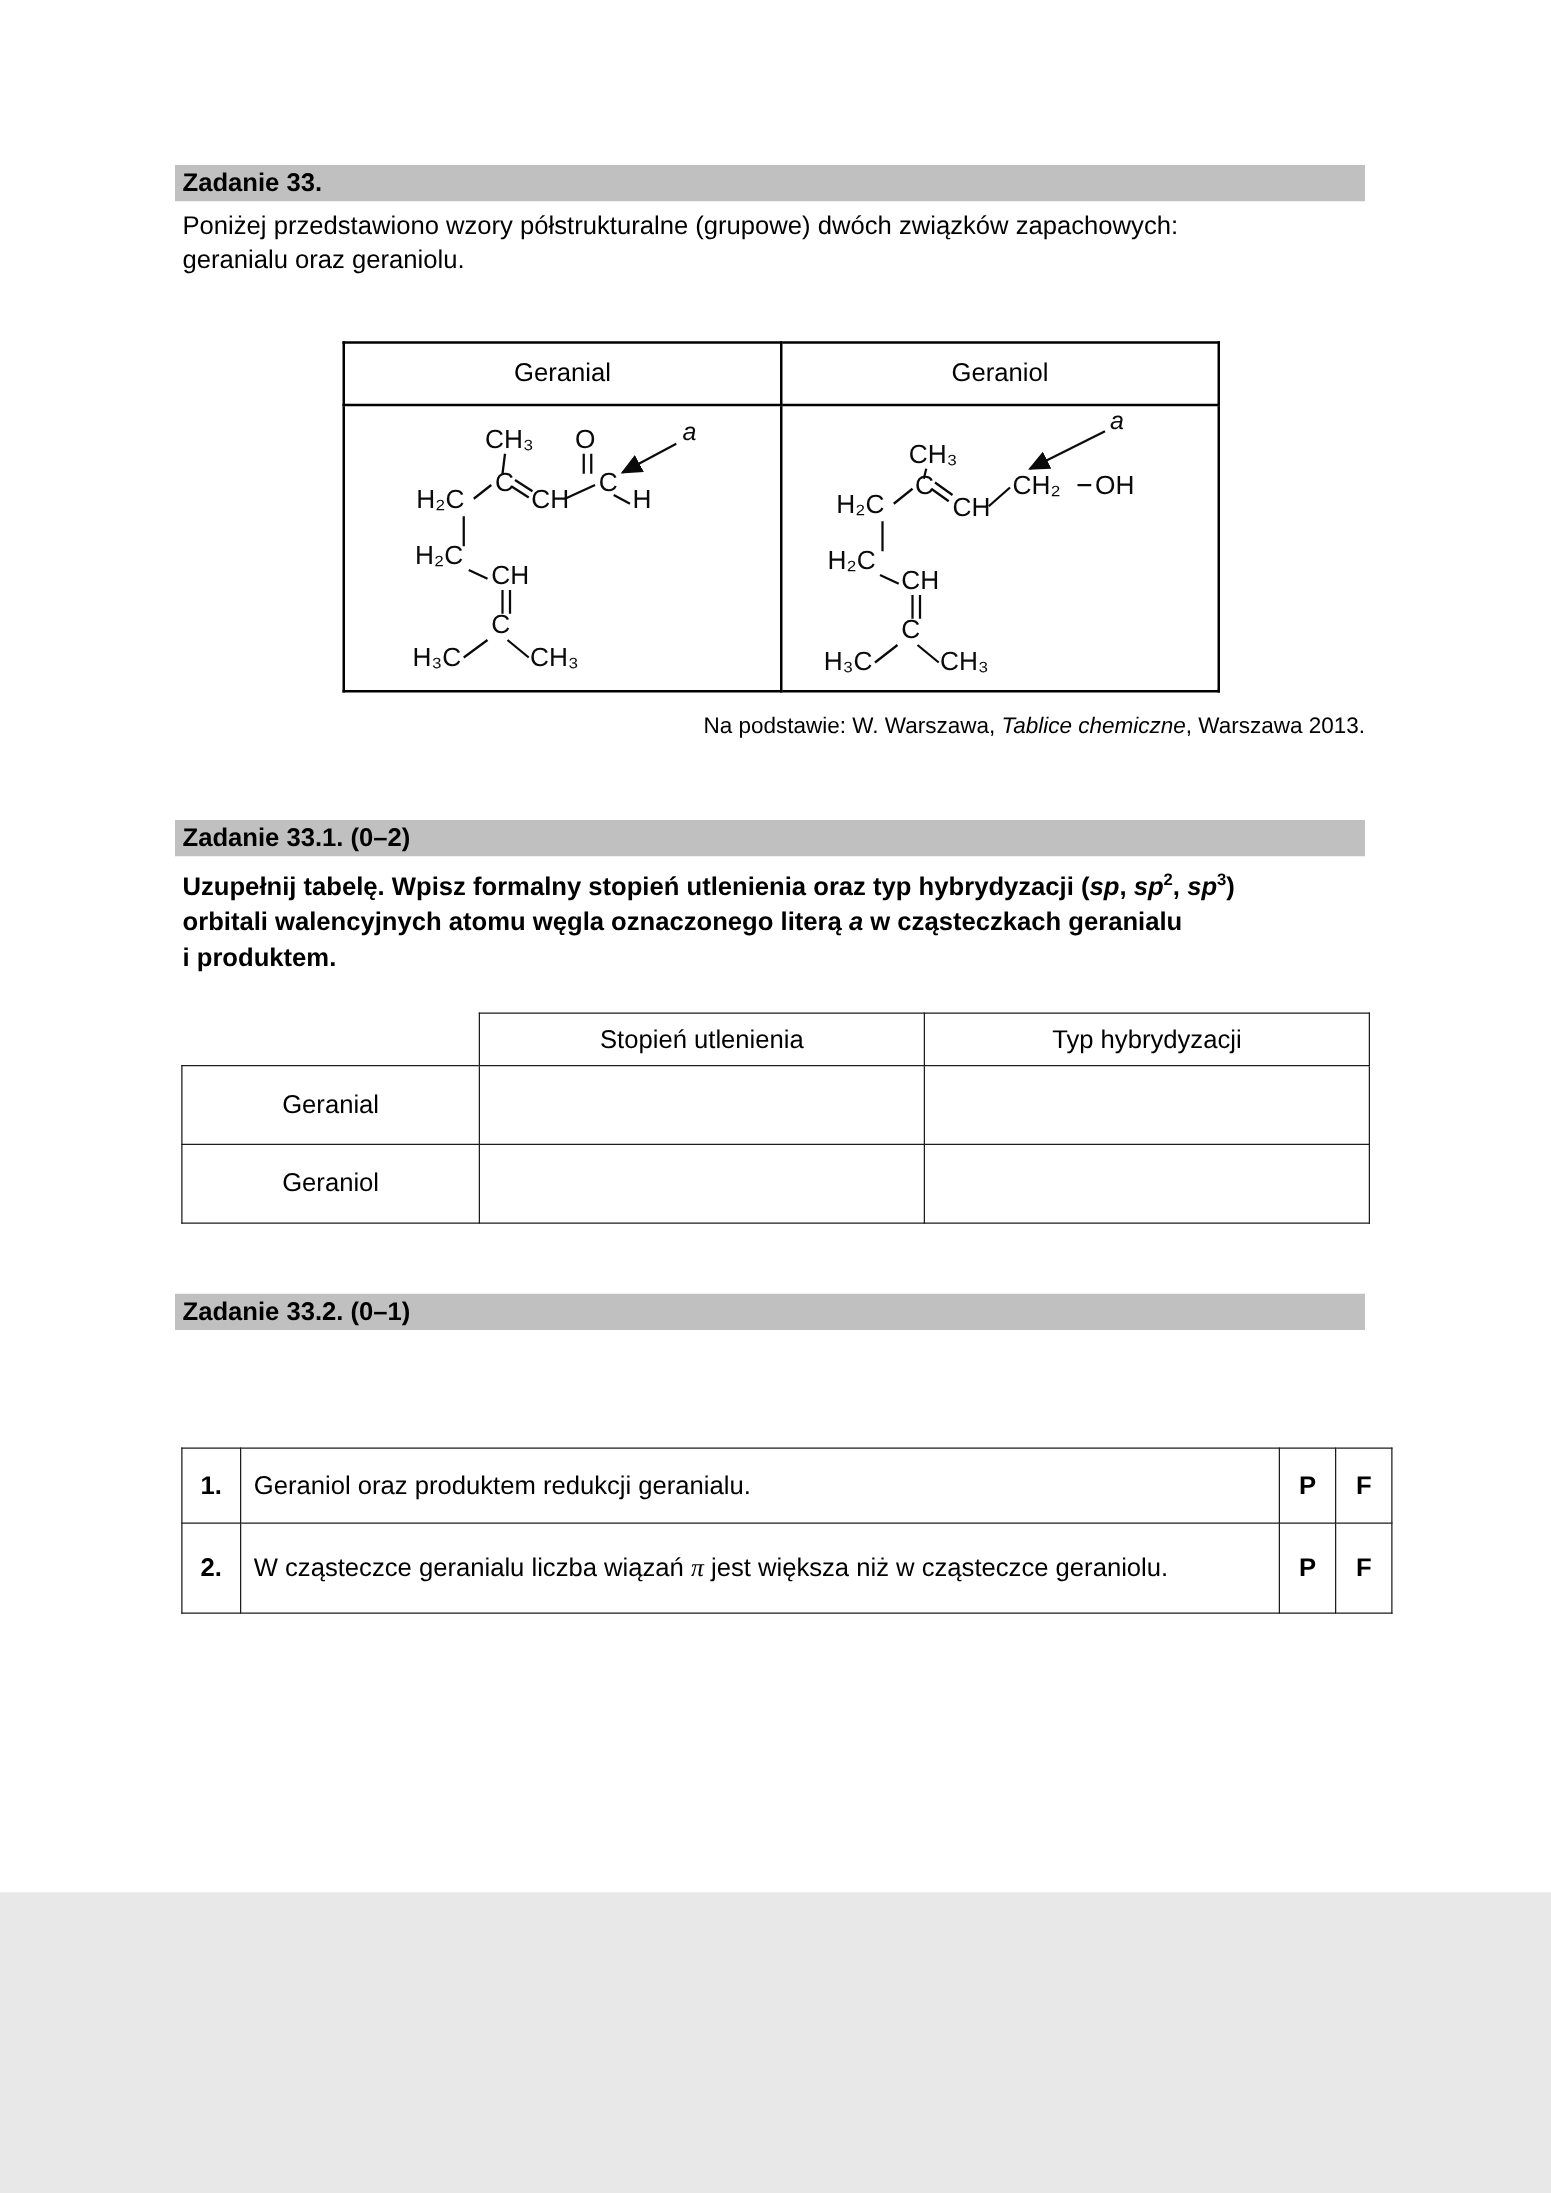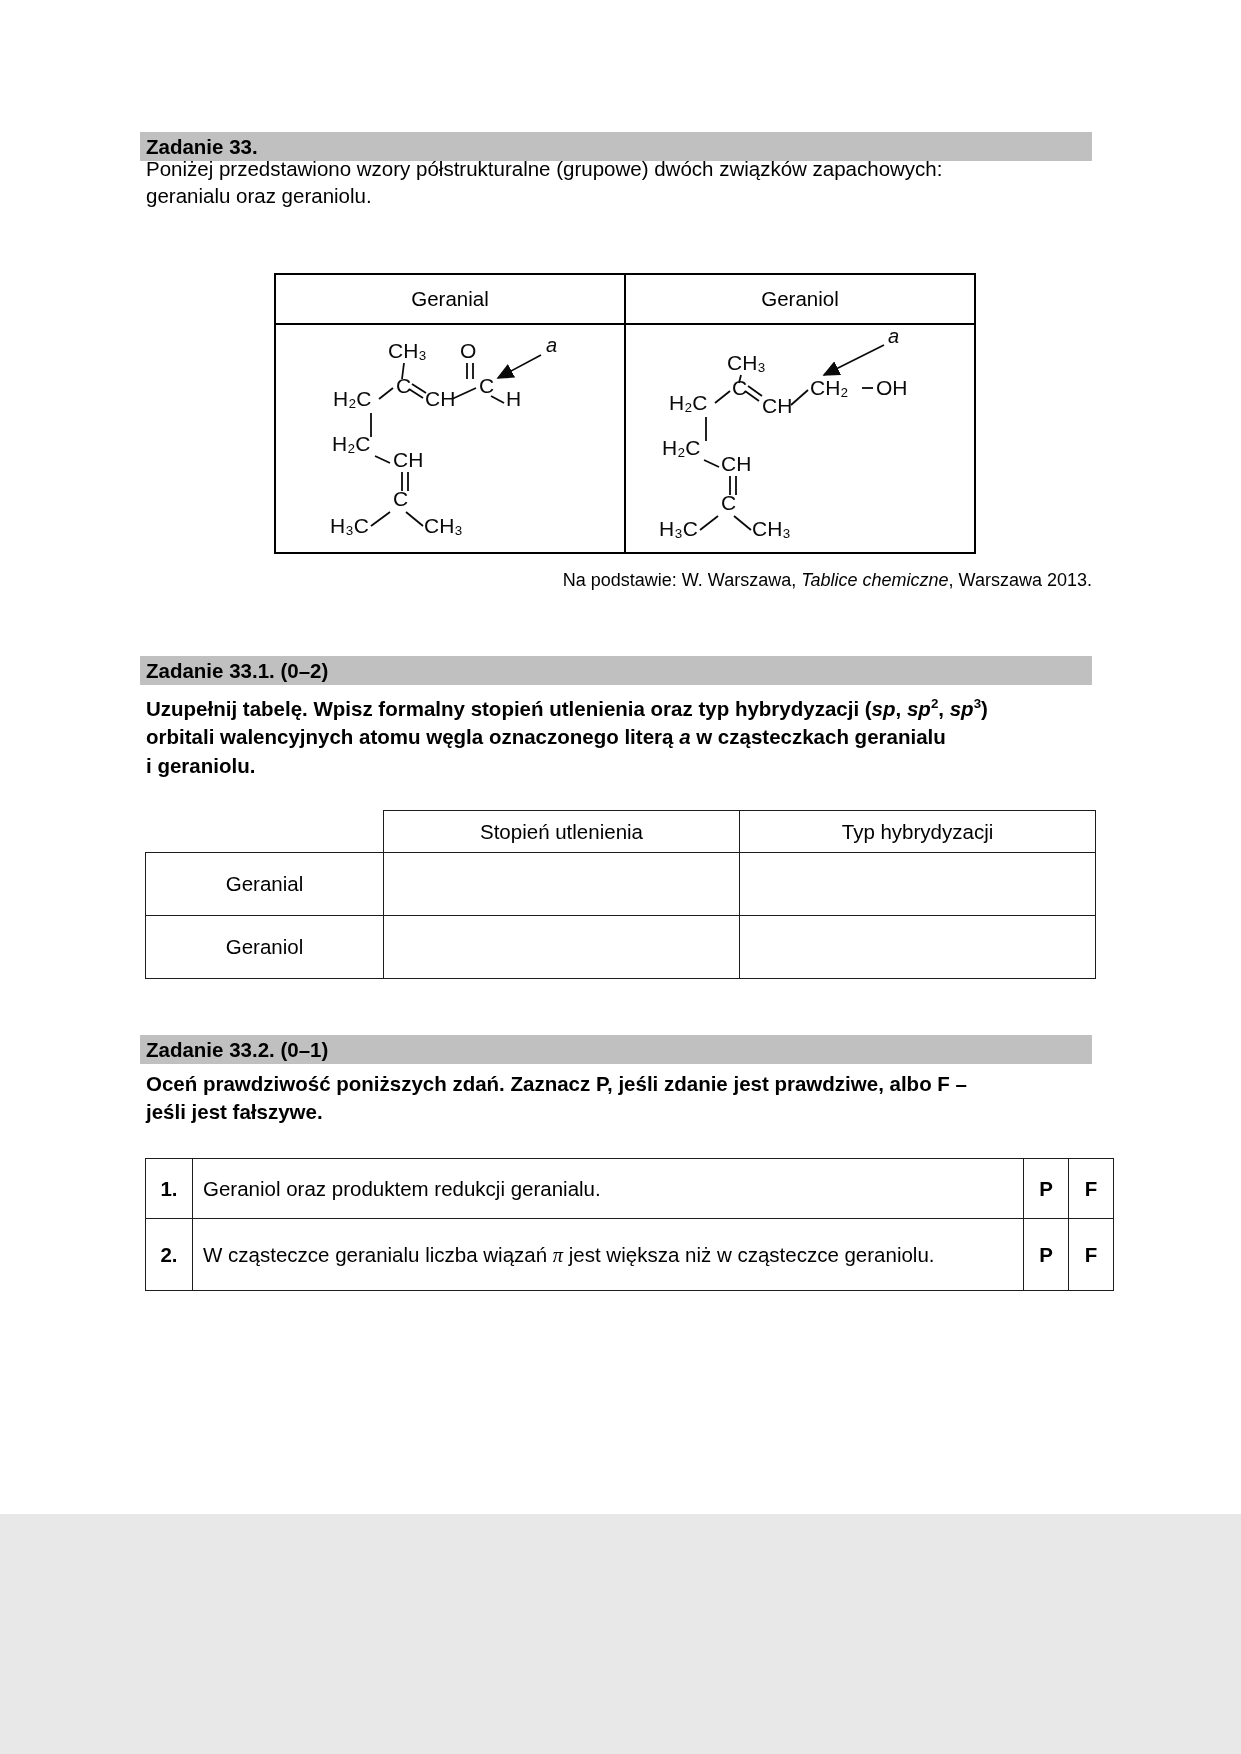--- a/index.html
+++ b/index.html
@@ -56,21 +56,21 @@
 </style>
 </head>
 <body>
 
 <div class="page">
 
   <div class="gray-bar" style="top:132px;">
     <span>Zadanie 33.</span>
   </div>
 
-  <div class="para" style="top:155px;">
+  <div class="para" style="top:167px;">
     <span>Poniżej przedstawiono wzory półstrukturalne (grupowe) dwóch związków zapachowych:</span><br>
     <span>geranialu oraz geraniolu.</span>
   </div>
 
   <table class="struct-table">
     <tbody>
         <tr>
       <td class="struct-head">Geranial</td>
       <td class="struct-head">Geraniol</td>
     </tr>
@@ -158,21 +158,21 @@
     <span>Na podstawie: W. Warszawa, </span><i>Tablice chemiczne</i><span>, Warszawa 2013.</span>
   </div>
 
   <div class="gray-bar" style="top:656px;">
     <span>Zadanie 33.1. (0–2)</span>
   </div>
 
   <div class="para bold" style="top:690px; line-height:28.5px;">
     <span>Uzupełnij tabelę. Wpisz formalny stopień utlenienia oraz typ hybrydyzacji (</span><i>sp</i><span>, </span><i>sp</i><sup>2</sup><span>, </span><i>sp</i><sup>3</sup><span>)</span><br>
     <span>orbitali walencyjnych atomu węgla oznaczonego literą </span><i>a</i><span> w cząsteczkach geranialu</span><br>
-    <span>i geraniolu.</span>
+    <span>i produktem.</span>
   </div>
 
   <table class="t331">
     <tbody>
         <tr class="hrow">
       <td class="stub c-label"></td>
       <td class="c-val">Stopień utlenienia</td>
       <td class="c-val">Typ hybrydyzacji</td>
     </tr>
     <tr class="r1">
@@ -185,24 +185,20 @@
       <td class="c-val"></td>
       <td class="c-val"></td>
     </tr>
   </tbody>
     </table>
 
   <div class="gray-bar" style="top:1035px;">
     <span>Zadanie 33.2. (0–1)</span>
   </div>
 
-  <div class="para bold" style="top:1070px; line-height:28px;">
-    <span>Oceń prawdziwość poniższych zdań. Zaznacz P, jeśli zdanie jest prawdziwe, albo F –</span><br>
-    <span>jeśli jest fałszywe.</span>
-  </div>
 
   <table class="t332">
     <tbody>
         <tr class="r1">
       <td class="c-num">1.</td>
       <td class="c-text">
         <span>Geraniol oraz produktem redukcji geranialu.</span>
       </td>
       <td class="c-pf">P</td>
       <td class="c-pf">F</td>

